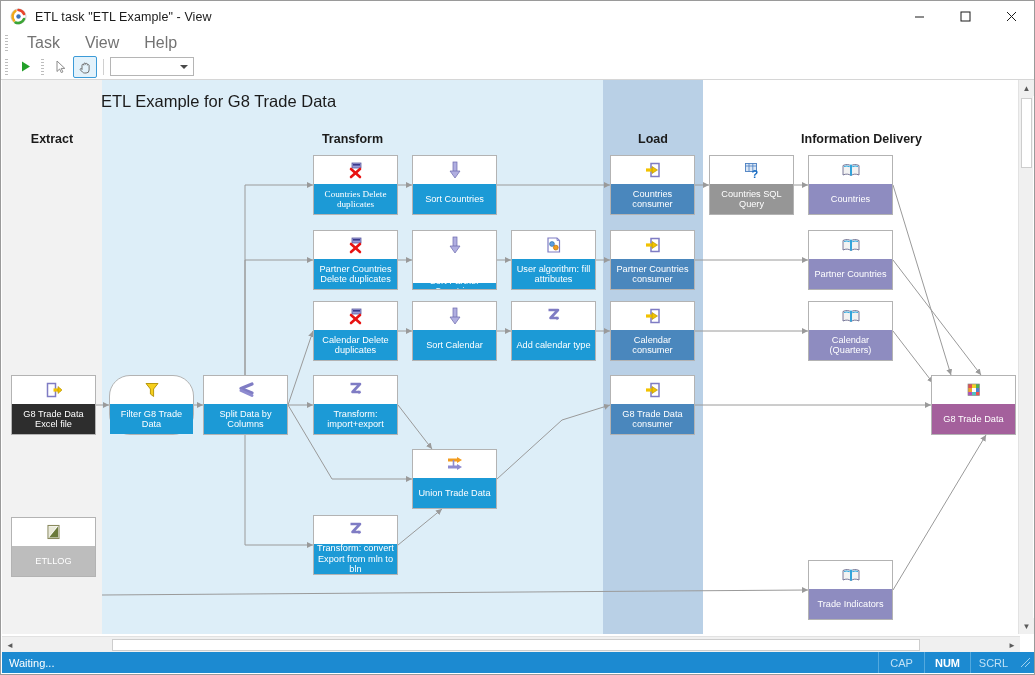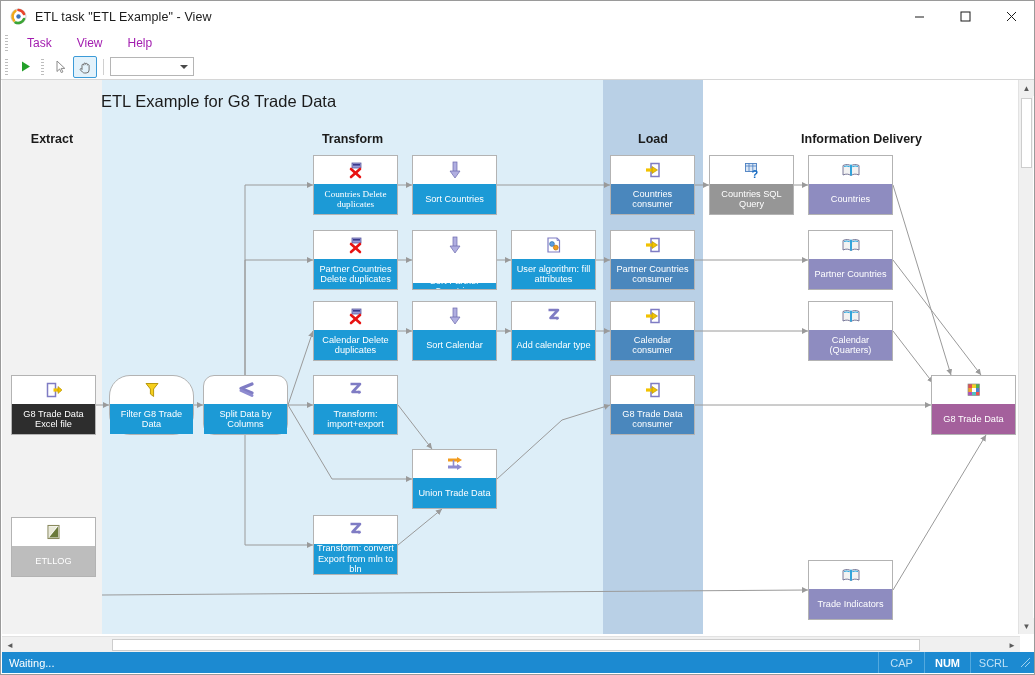--- a/index.html
+++ b/index.html
@@ -38,21 +38,21 @@
     color: #1b1b1b;
   }
 
   
   .menubar {
     position: absolute; left: 0; top: 31px; width: 1033px; height: 22px;
     background: #ffffff; display: flex; align-items: center;
     border-bottom: 0px;
   }
   .menu-item {
-    font-size: 12px; color: #a21caf; padding: 3px 11px; margin-left: 3px;
+    font-size: 16px; color: #737373; padding: 3px 11px; margin-left: 3px;
     white-space: nowrap;
   }
 
   
   .toolbar {
     position: absolute; left: 0; top: 53px; width: 1033px; height: 26px;
     background: #ffffff; display: flex; align-items: center;
     border-bottom: 1px solid #d6d6d6;
   }
   .grip {
@@ -459,21 +459,21 @@
             <div class="node-label">G8 Trade Data Excel file</div>
           </div>
           <div class="node blue" style="left: 107px; top: 295px; width: 85px; border-radius: 21px;">
             <div class="node-icon">
               <svg width="16" height="18" viewBox="0 0 16 18">
         <polygon points="2,2.5 14,2.5 9.6,8 9.6,15.5 6.4,13 6.4,8" fill="#f6cf1c" stroke="#b08f00" stroke-width=".9" stroke-linejoin="round"></polygon>
         </svg>
             </div>
             <div class="node-label">Filter G8 Trade Data</div>
           </div>
-          <div class="node blue" style="left: 201px; top: 295px; width: 85px; border-radius: 11px;">
+          <div class="node blue" style="left: 201px; top: 295px; width: 85px;">
             <div class="node-icon">
               <svg width="20" height="16" viewBox="0 0 20 16">
         <path d="M16 2 L5 6.5 L16 11" fill="none" stroke="#7f7cc4" stroke-width="3.2" stroke-linejoin="round" stroke-linecap="round"></path>
         <path d="M5 8.5 L16 13.5" fill="none" stroke="#8e8bd0" stroke-width="3" stroke-linecap="round"></path>
         </svg>
             </div>
             <div class="node-label">Split Data by Columns</div>
           </div>
           <div class="node blue" style="left: 311px; top: 295px; width: 85px;">
             <div class="node-icon">

